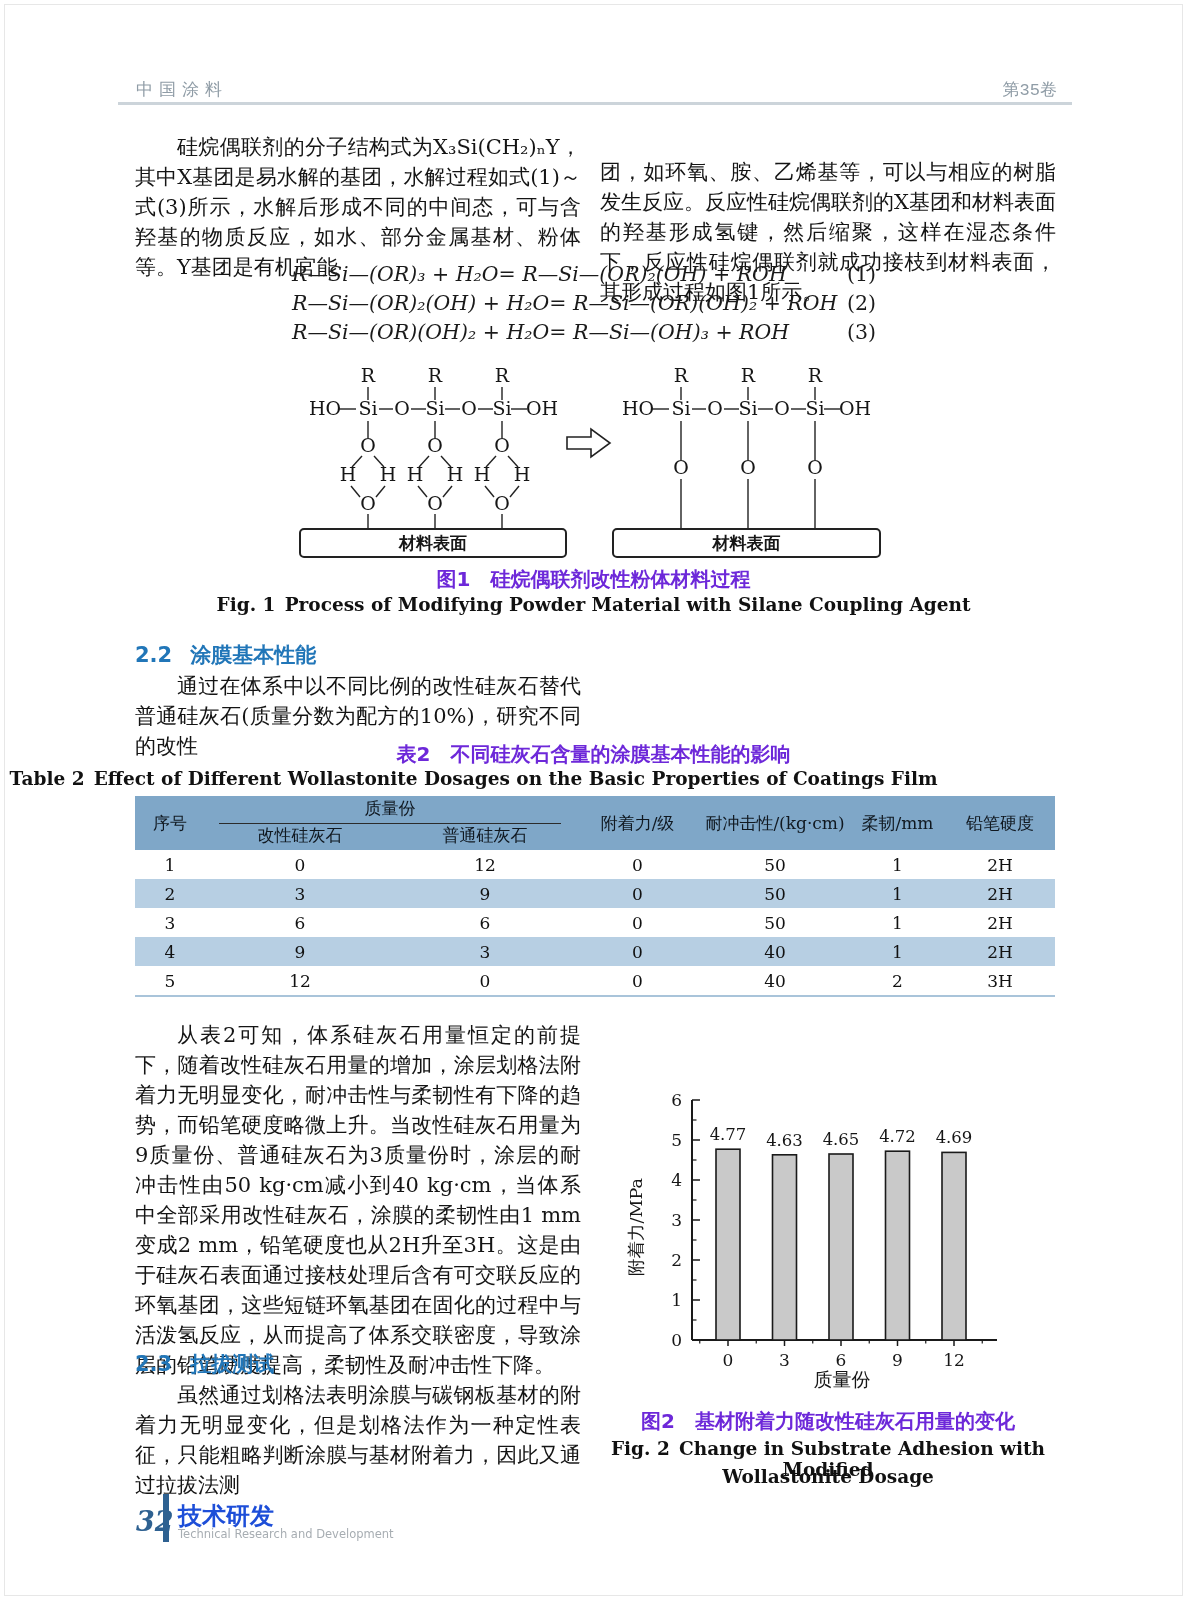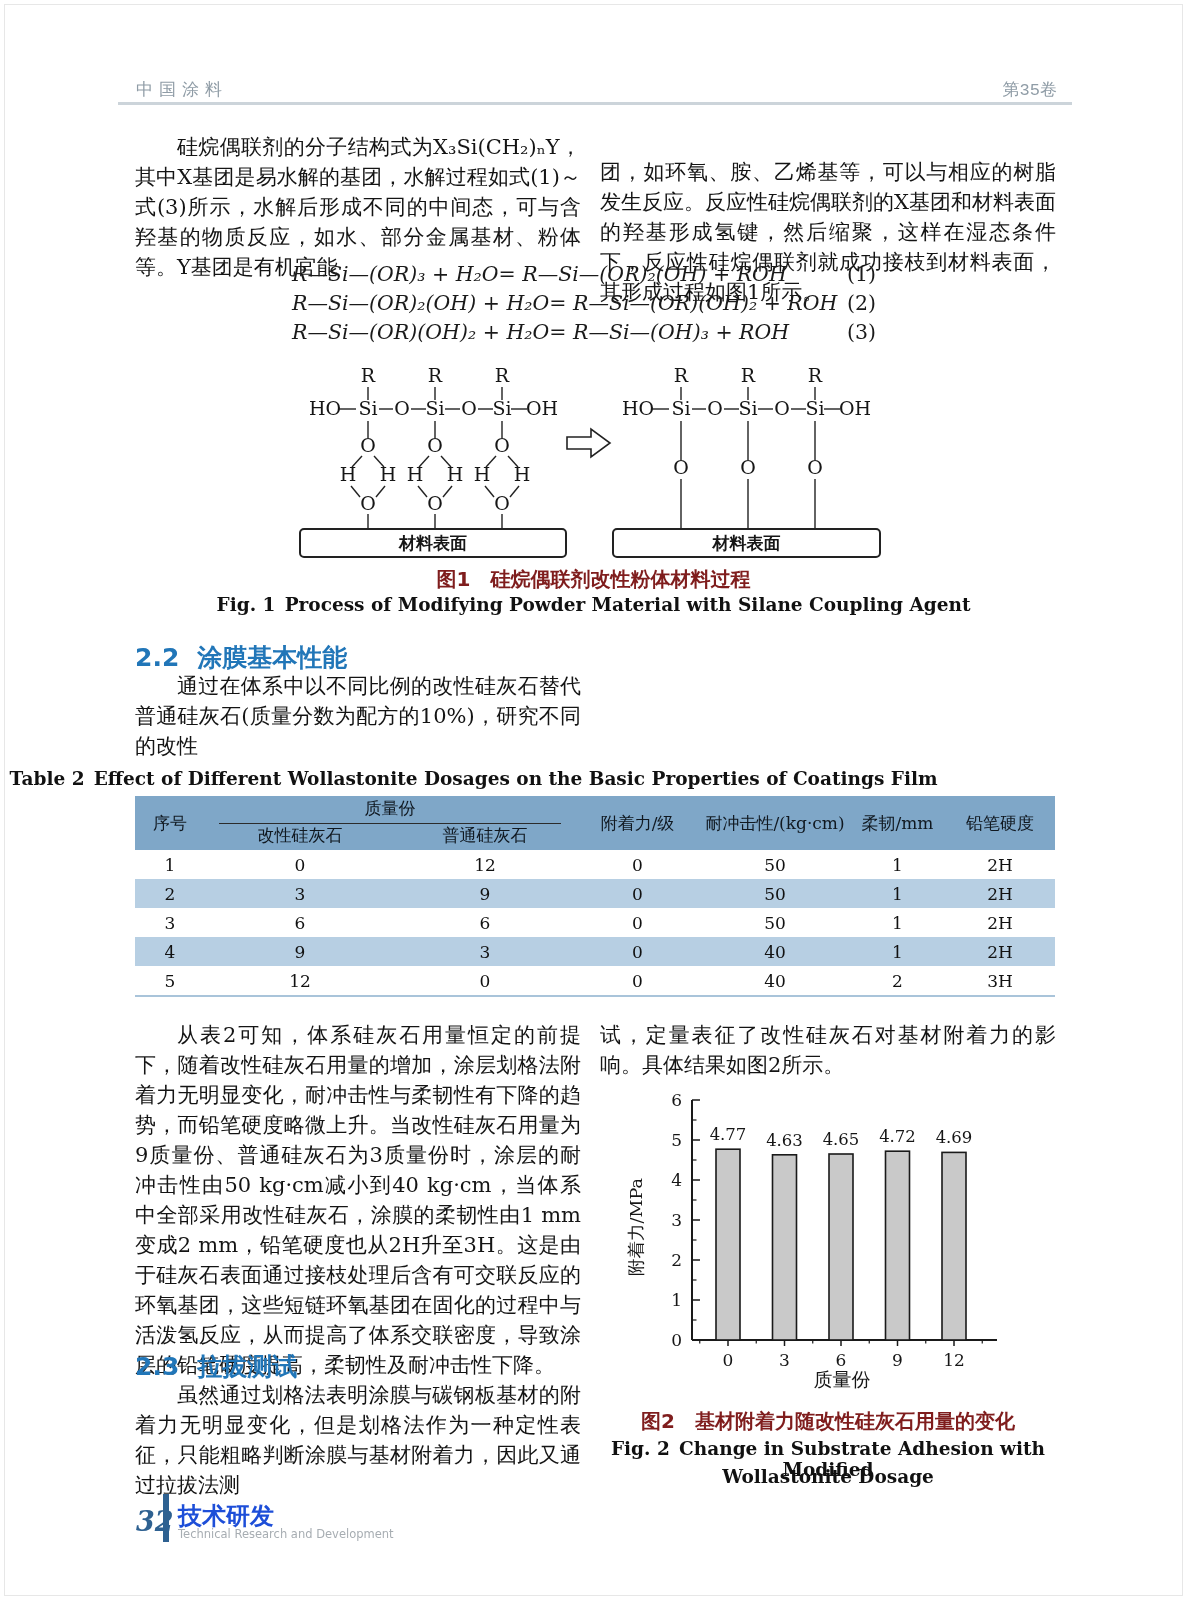--- a/index.html
+++ b/index.html
@@ -17,28 +17,28 @@
   .ind{text-indent:2em;}
   .intro-left{left:135px;top:132px;width:446px;}
   .intro-right{left:600px;top:132px;width:456px;margin-top:25px;}
   
   .equations{position:absolute;left:135px;top:262px;width:920px;font-size:20.5px;}
   .eq-line{position:relative;height:29px;}
   .eq-t{position:absolute;left:157px;top:0;white-space:nowrap;font-style:italic;}
   .eq-n{position:absolute;left:712px;top:0;}
   
   #fig1-svg{position:absolute;left:280px;top:360px;}
-  .cap-zh{position:absolute;font-family:"DejaVu Sans",sans-serif;font-weight:bold;font-size:20px;color:#7f1d1d;
+  .cap-zh{position:absolute;font-family:"DejaVu Sans",sans-serif;font-weight:bold;font-size:20px;color:#6d28d9;
           text-align:center;}
   .cap-en{position:absolute;font-family:"DejaVu Serif",serif;font-weight:bold;font-size:18.5px;color:#111;
           text-align:center;}
   .fig1-cap-zh{left:0;width:1187px;top:566px;}
   .fig1-cap-en{left:0;width:1187px;top:594px;}
   
-  .sec-head{position:absolute;font-family:"DejaVu Sans",sans-serif;font-weight:bold;font-size:25px;color:var(--accent);}
+  .sec-head{position:absolute;font-family:"DejaVu Sans",sans-serif;font-weight:bold;font-size:21px;color:var(--accent);}
   .sec-head .sec-title{margin-left:18px;}
   .s22-head{left:135px;top:641px;}
   .s22-left{left:135px;top:671px;width:446px;}
   .s22-right{left:600px;top:643px;width:456px;}
   
   .tbl-title-zh{left:0;width:1187px;top:741px;}
   .tbl-title-en{left:0;width:947px;top:768px;}
   table.t2{position:absolute;left:135px;top:796px;width:920px;border-collapse:collapse;table-layout:fixed;
            font-size:17px;}
   table.t2 th{background:var(--th-bg);font-weight:normal;color:#101820;padding:0;text-align:center;}
@@ -181,20 +181,21 @@
       <polygon points="287,77 311,77 311,69 330,83 311,97 311,89 287,89" fill="#fff" stroke="#222" stroke-width="1.6"></polygon>
     </svg>
   <div class="cap-zh fig1-cap-zh">图1　硅烷偶联剂改性粉体材料过程</div>
   <div class="cap-en fig1-cap-en">Fig. 1 Process of Modifying Powder Material with Silane Coupling Agent</div>
 
   <div class="sec-head s22-head">
     <span>2.2</span><span class="sec-title">涂膜基本性能</span>
   </div>
   <div class="para ind s22-left">通过在体系中以不同比例的改性硅灰石替代普通硅灰石(质量分数为配方的10%)，研究不同的改性</div>
 
+  <div class="cap-zh tbl-title-zh">表2　不同硅灰石含量的涂膜基本性能的影响</div>
   <div class="cap-en tbl-title-en">Table 2 Effect of Different Wollastonite Dosages on the Basic Properties of Coatings Film</div>
   <table class="t2">
     <colgroup>
       <col style="width:70px">
         <col style="width:190px">
         <col style="width:180px">
         <col style="width:125px">
       <col style="width:150px">
         <col style="width:95px">
         <col style="width:110px">
@@ -262,21 +263,20 @@
           <td>3H</td>
         </tr>
       </tbody>
   </table>
 
   <div class="para ind body-left1">从表2可知，体系硅灰石用量恒定的前提下，随着改性硅灰石用量的增加，涂层划格法附着力无明显变化，耐冲击性与柔韧性有下降的趋势，而铅笔硬度略微上升。当改性硅灰石用量为9质量份、普通硅灰石为3质量份时，涂层的耐冲击性由50 kg·cm减小到40 kg·cm，当体系中全部采用改性硅灰石，涂膜的柔韧性由1 mm变成2 mm，铅笔硬度也从2H升至3H。这是由于硅灰石表面通过接枝处理后含有可交联反应的环氧基团，这些短链环氧基团在固化的过程中与活泼氢反应，从而提高了体系交联密度，导致涂层的铅笔硬度提高，柔韧性及耐冲击性下降。</div>
   <div class="sec-head s23-head">
     <span>2.3</span><span class="sec-title">拉拔测试</span>
   </div>
   <div class="para ind body-left2">虽然通过划格法表明涂膜与碳钢板基材的附着力无明显变化，但是划格法作为一种定性表征，只能粗略判断涂膜与基材附着力，因此又通过拉拔法测</div>
-  <div class="para body-right1">试，定量表征了改性硅灰石对基材附着力的影响。具体结果如图2所示。</div>
 
   <svg id="chart-svg" width="440" height="315" viewBox="0 0 440 315">
       <line x1="80" y1="18" x2="80" y2="258" stroke="#1a1a1a" stroke-width="2"></line>
       <line x1="80" y1="258" x2="385" y2="258" stroke="#1a1a1a" stroke-width="2"></line>
       <line x1="80" y1="258" x2="88" y2="258" stroke="#1a1a1a" stroke-width="1.5"></line>
       <text x="70" y="264" text-anchor="end" font-size="17" font-family="&quot;DejaVu Serif&quot;,serif">0</text>
       <line x1="80" y1="218" x2="88" y2="218" stroke="#1a1a1a" stroke-width="1.5"></line>
       <text x="70" y="224" text-anchor="end" font-size="17" font-family="&quot;DejaVu Serif&quot;,serif">1</text>
       <line x1="80" y1="178" x2="88" y2="178" stroke="#1a1a1a" stroke-width="1.5"></line>
       <text x="70" y="184" text-anchor="end" font-size="17" font-family="&quot;DejaVu Serif&quot;,serif">2</text>

